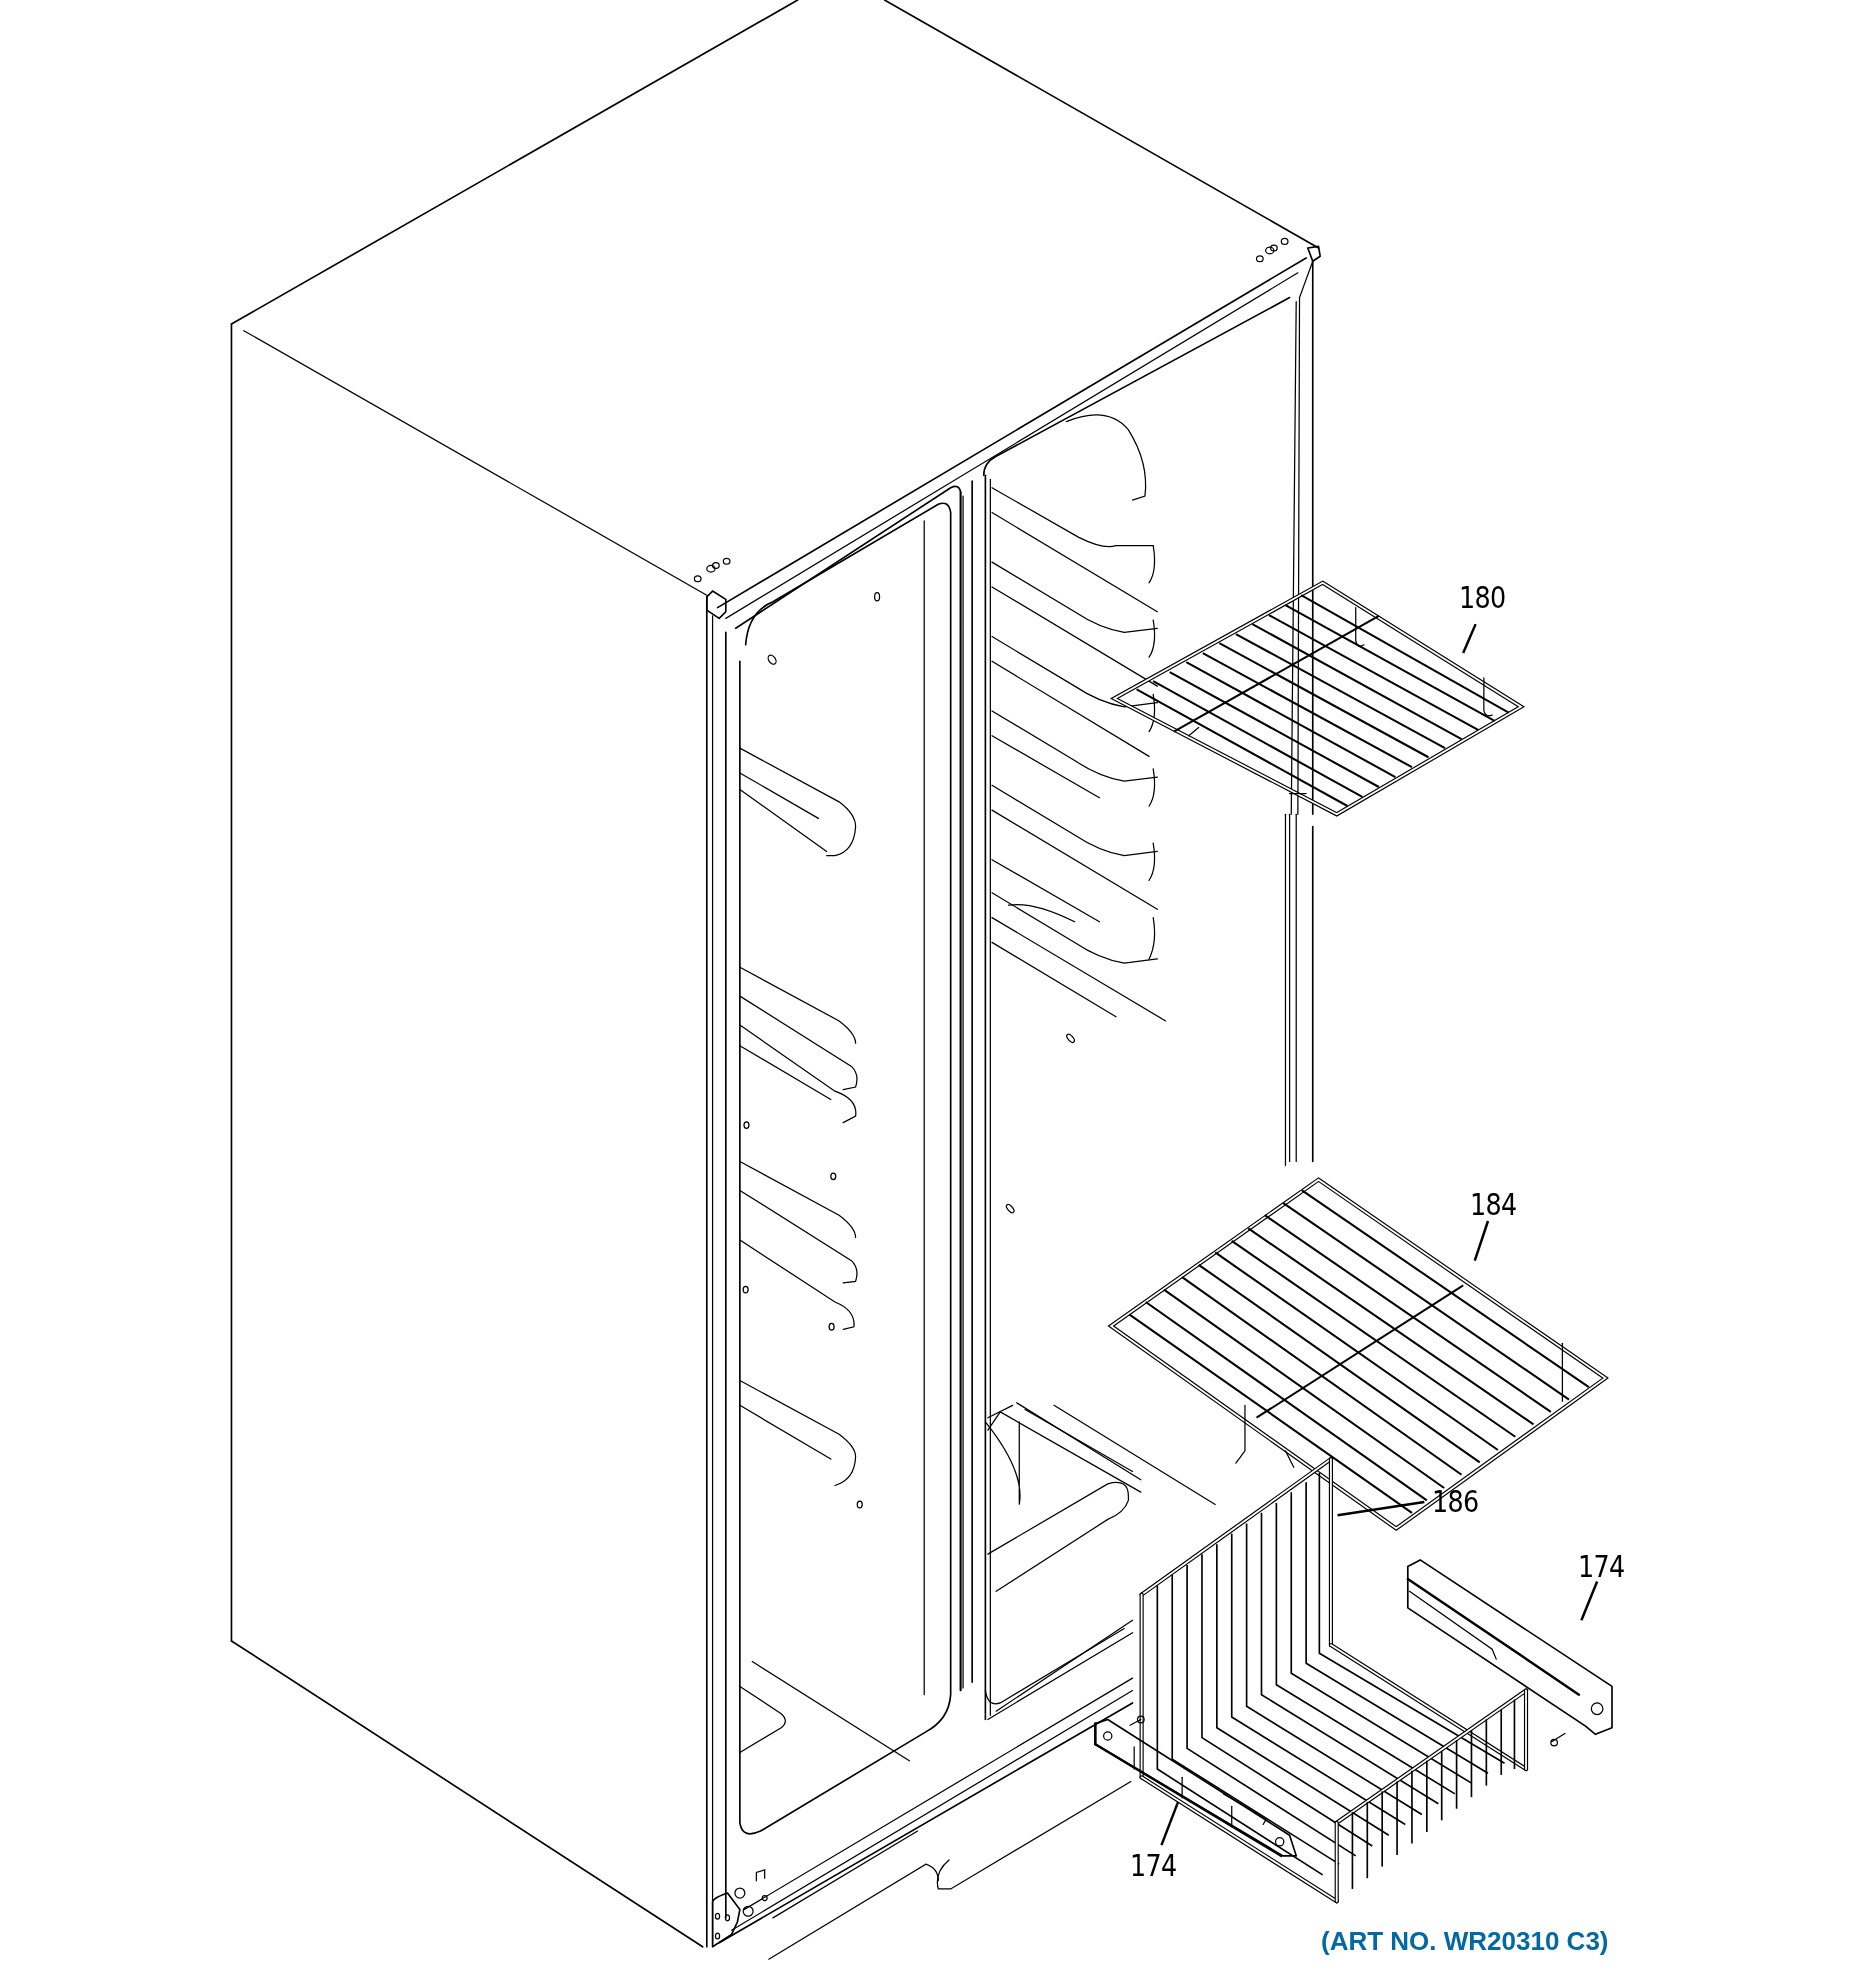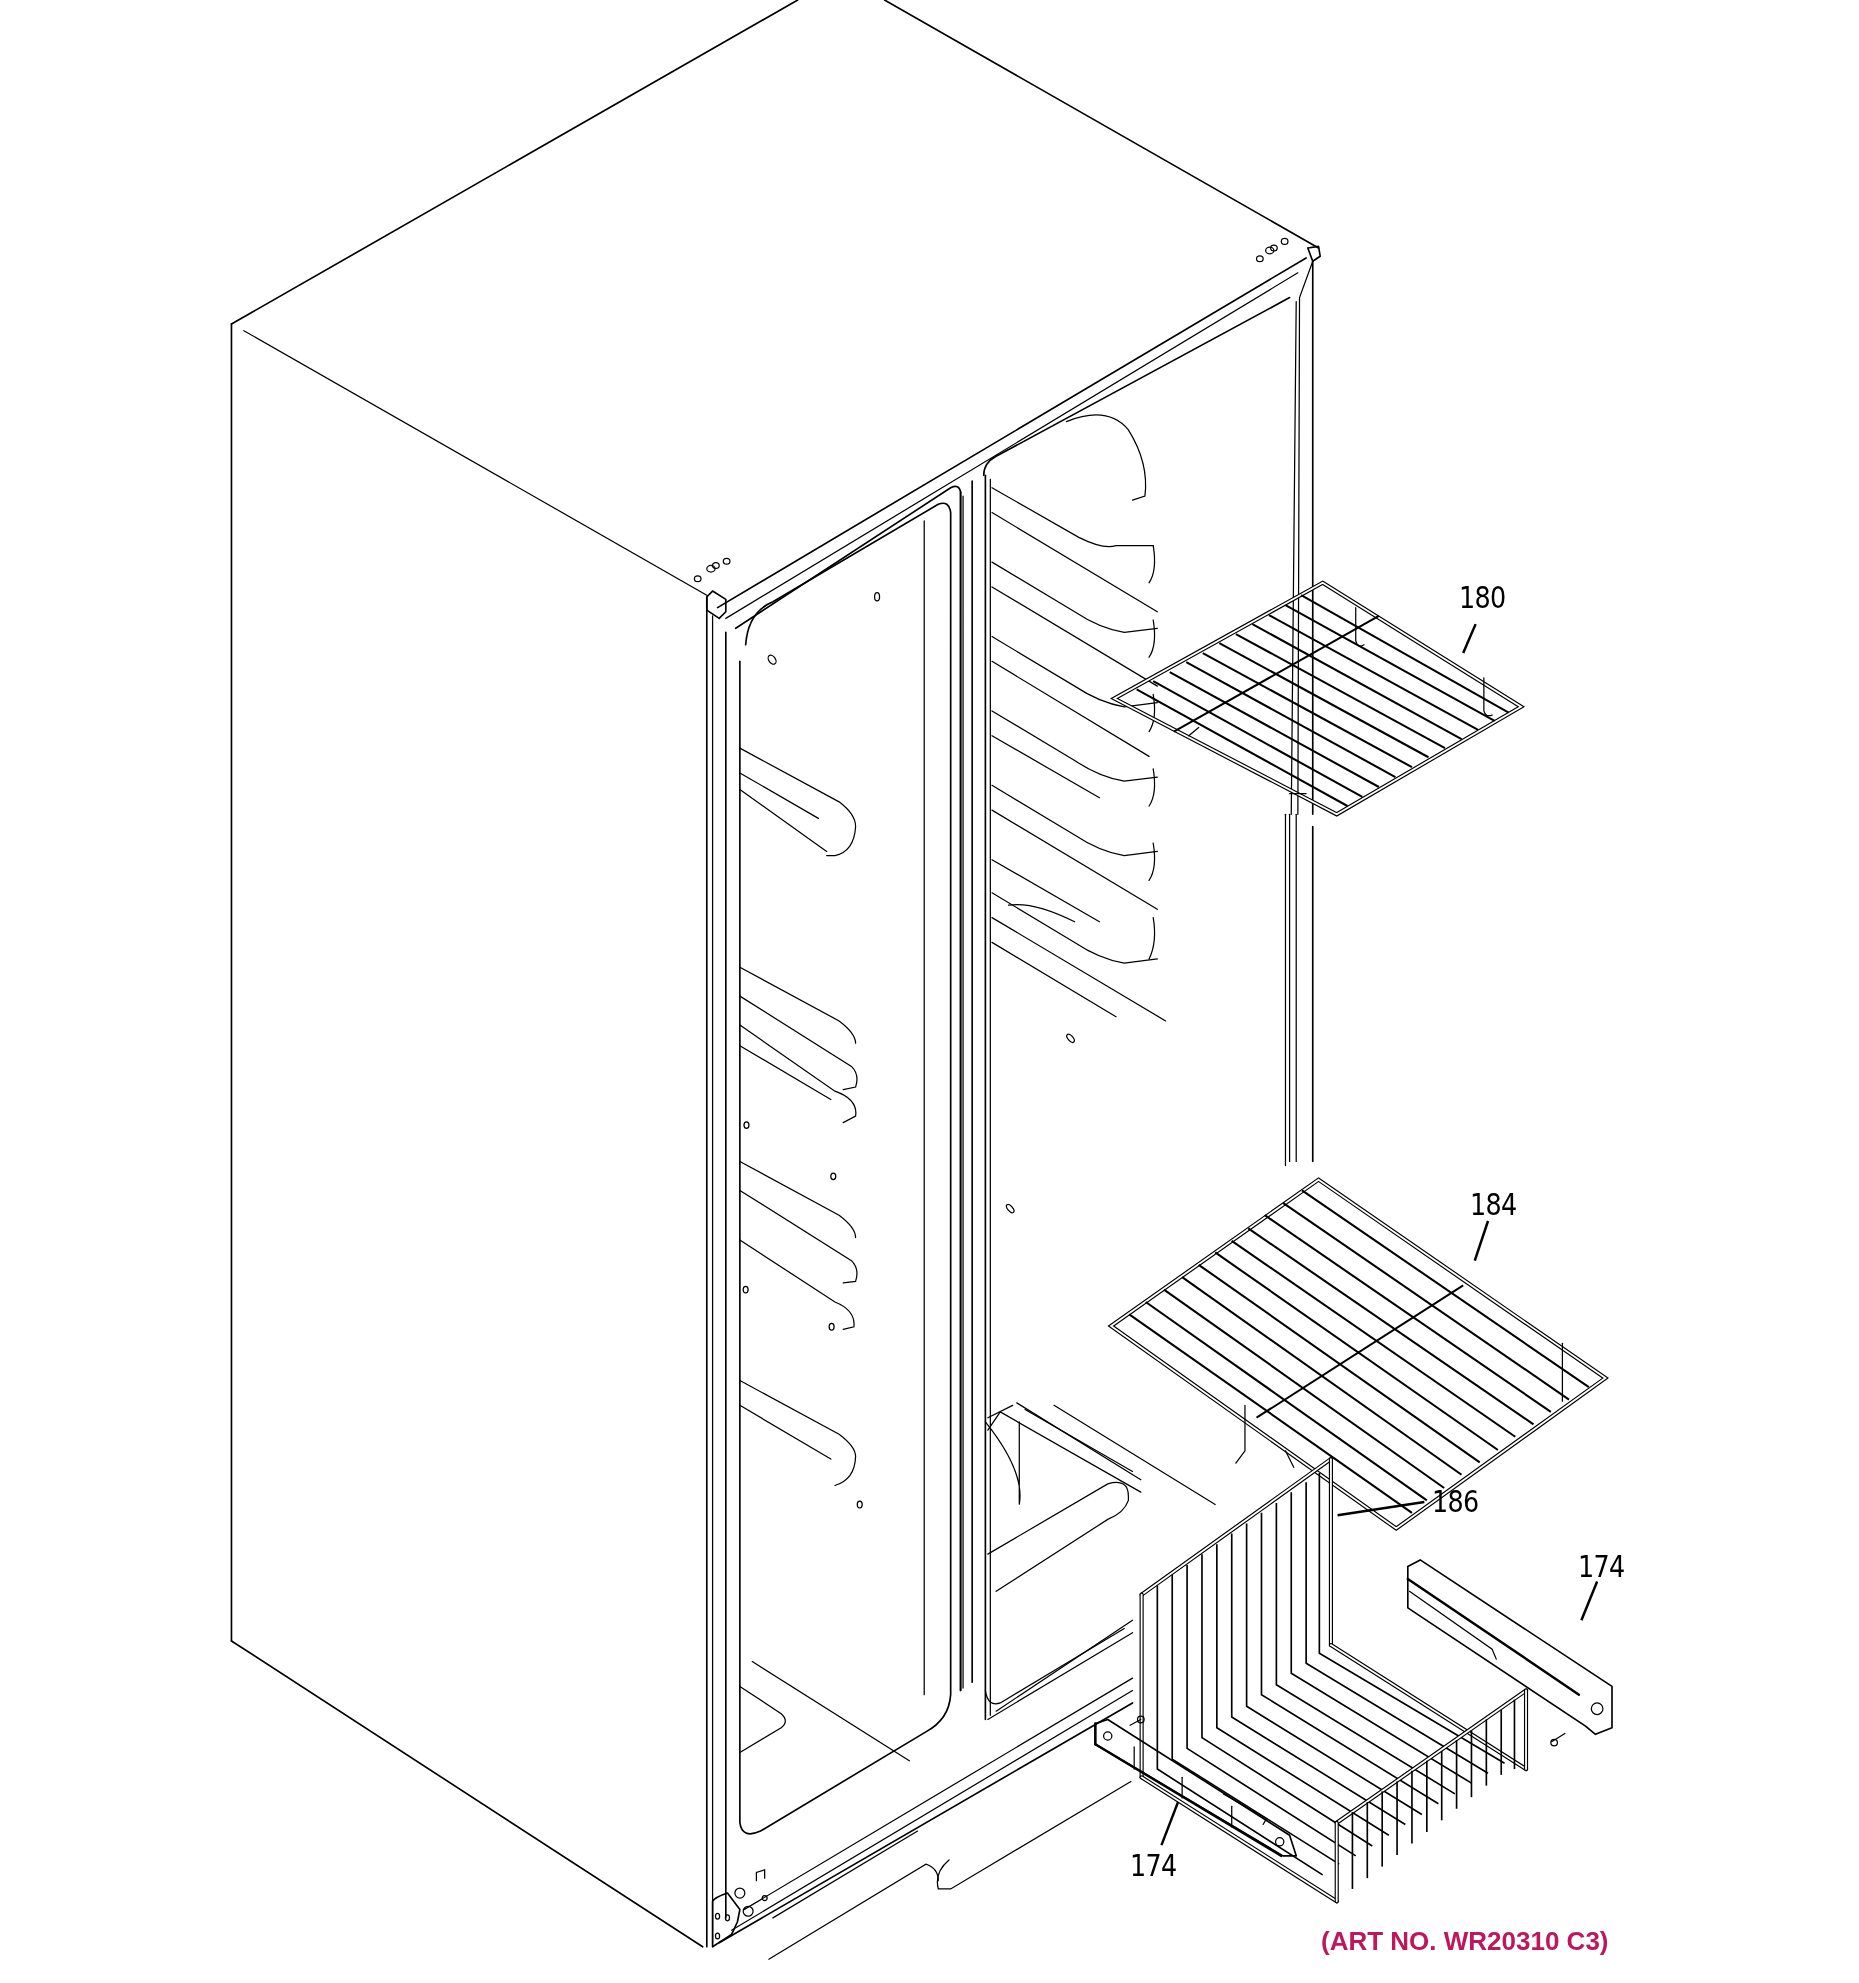--- a/index.html
+++ b/index.html
@@ -9,21 +9,21 @@
   .ln { fill: none; stroke: #000; stroke-width: 2; stroke-linejoin: round; stroke-linecap: round; }
   .lt { fill: none; stroke: #000; stroke-width: 1.5; stroke-linecap: round; }
   .lh { fill: none; stroke: #000; stroke-width: 3; stroke-linecap: round; }
   .wire { fill: none; stroke: #000; stroke-width: 5; stroke-linecap: round; }
   .wire-in { fill: none; stroke: #fff; stroke-width: 2.2; stroke-linecap: round; }
   .leader { stroke: #000; stroke-width: 3; }
   .callout { position: absolute; font-family: "DejaVu Sans", sans-serif;
              font-size: 31px; color: #000; letter-spacing: -0.8px; transform: scaleX(0.82);
              transform-origin: left top; line-height: 1; }
   .art-no { position: absolute; left: 1321px; top: 1926px; font-family: "Liberation Sans", sans-serif;
-            font-weight: bold; font-size: 26px; color: #be185d; white-space: nowrap; }
+            font-weight: bold; font-size: 26px; color: #0369a1; white-space: nowrap; }
 </style>
 </head>
 <body>
 
 <div id="diagram-root">
 <svg id="diagram" viewBox="0 0 2250 2400" xmlns="http://www.w3.org/2000/svg">
 
   <g>
 
     <path class="ln" d="M280 392 L965 0"></path>

